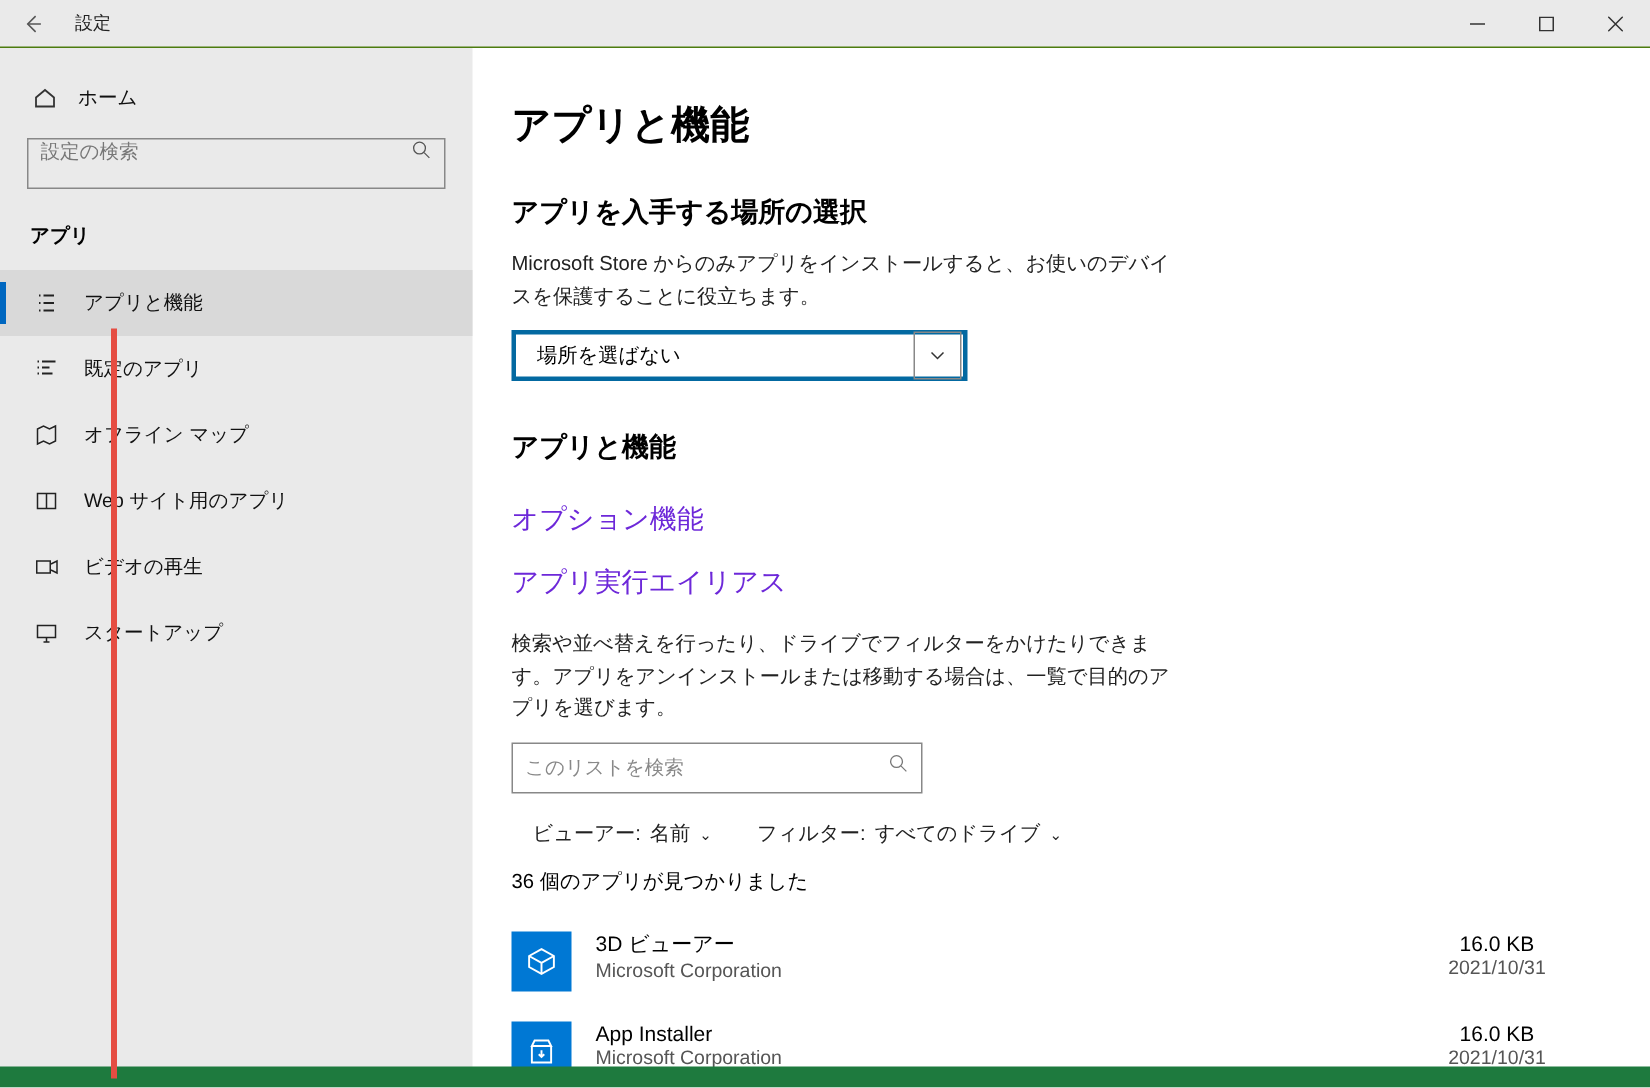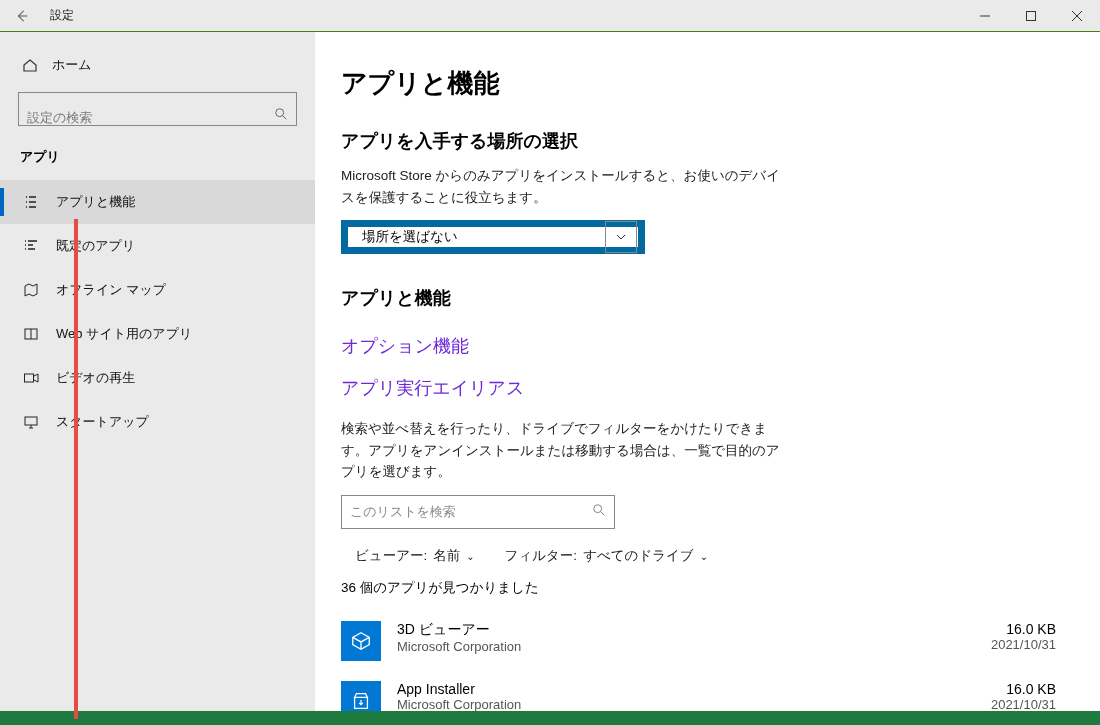--- a/index.html
+++ b/index.html
@@ -8,49 +8,49 @@
   .titlebar { height: 32px; display: flex; align-items: center; background: #eaeaea; border-bottom: 1px solid #4d7c0f; }
   .tb-back { width: 44px; display:flex; align-items:center; justify-content:center; color:#666; cursor:default; }
   .tb-title { font-size: 12px; color:#222; padding-left: 6px; }
   .winctrls { margin-left:auto; display:flex; }
   .winctrl { width:46px; height:32px; display:flex; align-items:center; justify-content:center; color:#555; }
   .body { display:flex; height: 688px; }
   .sidebar { width: 315px; background:#eaeaea; padding: 18px 0 0 0; position:relative; }
   .home-row { display:flex; align-items:center; gap:14px; padding: 6px 20px 18px 22px; }
   .home-row span.label { font-size: 13px; color:#111; }
   .search-wrap { margin: 0 18px 22px 18px; }
-  .search-box { height: 34px; border:1px solid #888; background:#eaeaea; display:flex; align-items:flex-end; padding:0 8px;gap:17px; }
+  .search-box { height: 34px; border:1px solid #888; background:#eaeaea; display:flex; align-items:flex-start; padding:0 8px;gap:17px; }
   .search-box input { flex:1; border:none; background:transparent; outline:none; font-size:13px; color:#222; }
   .search-box input::placeholder { color:#777; }
   .search-box .sicon { color:#555; }
   .section-head { padding: 0 20px 14px 20px; font-size:13px; font-weight:600; }
   .nav-item { display:flex; align-items:center; gap:16px; padding: 13px 20px 13px 22px; font-size:13px; color:#111; cursor:default; position:relative; }
   .nav-item.selected { background:#d9d9d9; }
   .nav-item.selected::before { content:""; position:absolute; left:0; top:8px; bottom:8px; width:4px; background:#0067c0; }
   .nav-icon { width:18px; display:flex; justify-content:center; color:#222; }
   .main { flex:1; background:#ffffff; padding: 34px 40px 0 26px; overflow:hidden; }
   h1 { font-size: 26px; font-weight:600; margin-bottom: 28px; }
   h2 { font-size: 18px; font-weight:600; margin-bottom: 12px; }
   .help { font-size: 13.5px; color:#222; line-height:1.6; margin-bottom:12px; max-width: 450px;}
-  .dropdown { width: 304px; height: 34px; border:7px solid #0369a1; display:flex; align-items:center; padding: 0 1px 0 14px; font-size:13.5px; cursor:default; }
+  .dropdown { width: 304px; height: 34px; border:3px solid #0369a1; display:flex; align-items:center; padding: 0 1px 0 14px; font-size:13.5px; cursor:default; }
   .dropdown .chev { margin-left:auto; width:32px; height:32px; border:1px solid #888; display:flex; align-items:center; justify-content:center; color:#333; }
   .link { color:#6d28d9; font-size:18px; cursor:default; display:inline-block; }
   .app-search { width: 274px; height:34px; border:1px solid #888; display:flex; align-items:center; padding:0 8px; }
   .app-search input { flex:1; border:none; outline:none; font-size:13px; }
   .app-search input::placeholder{ color:#888;}
   .sortrow { display:flex; gap:30px; align-items:center; font-size:13.5px; color:#222; margin: 18px 0 14px 14px;}
   .sortrow .sortsel { display:flex; align-items:center; gap:6px; cursor:default;}
   .chev-small { font-size:10px; position:relative; top:1px;}
   .count { font-size:13.5px; margin-bottom: 14px; }
   .app-row { display:flex; align-items:flex-start; padding: 10px 0; gap: 16px; }
   .app-icon { width:40px; height:40px; background:#0078d4; color:#fff; display:flex; align-items:center; justify-content:center; flex:0 0 40px;}
   .app-info { flex:1; }
   .app-name { font-size:14px; }
   .app-pub  { font-size:13px; color:#555; }
-  .app-meta { text-align:right; min-width:120px; padding-right:4px;}
+  .app-meta { text-align:center; min-width:120px; padding-right:4px;}
   .app-size { font-size:14px; }
   .app-date { font-size:13px; color:#555; }
   .section-gap { height: 32px; }
   .red-line { position:absolute; left:74px; top:219px; width:4px; height:500px; background:#e54d42; z-index:50; }
   .bottom-green { position:absolute; left:0; right:0; bottom:0; height:14px; background:#1e7a3e; }
 </style>
 </head>
 <body>
 
 <div class="window">

